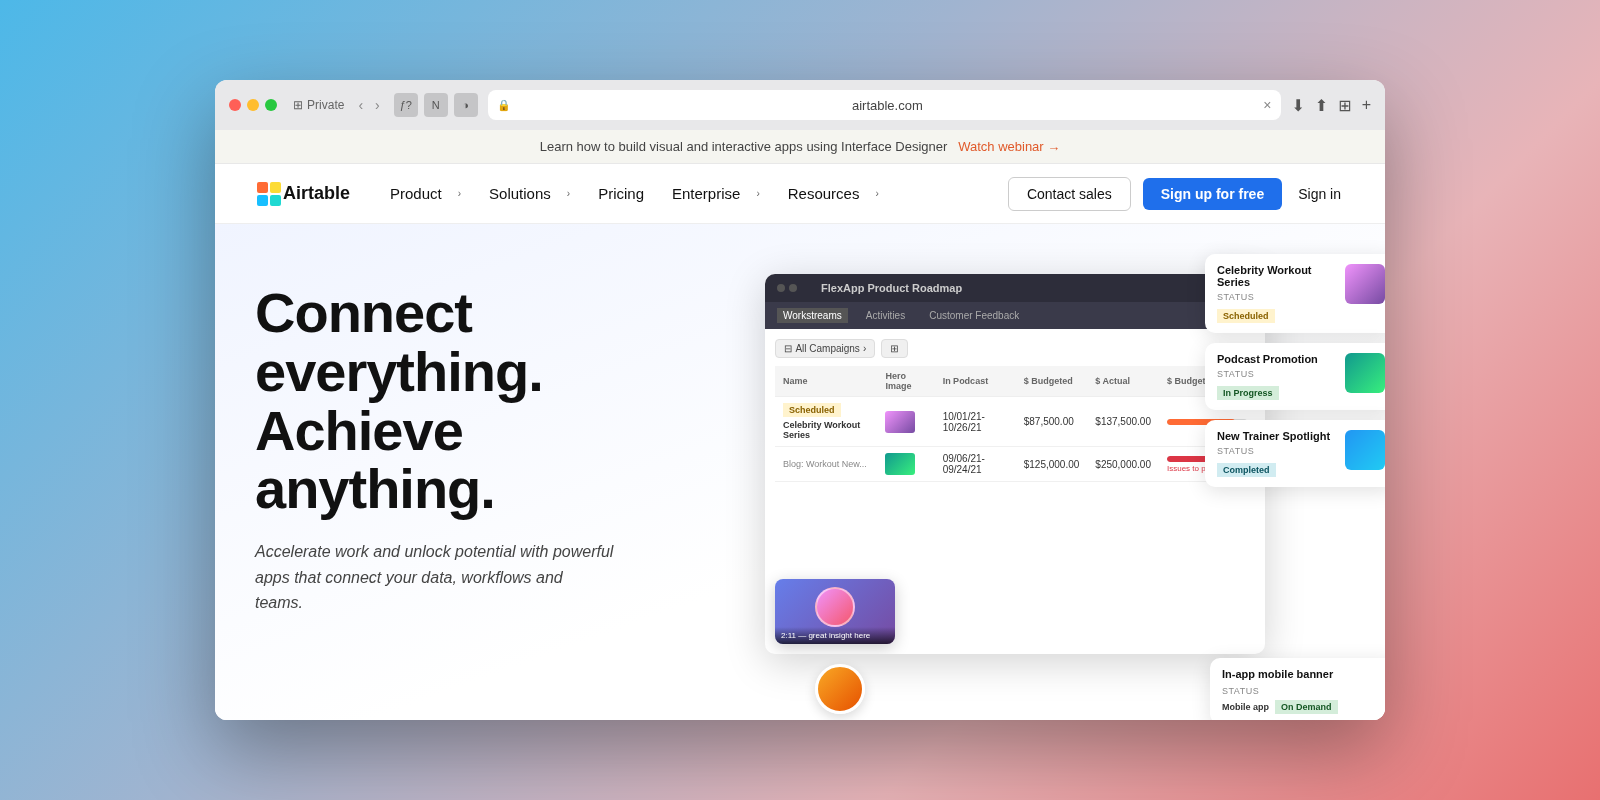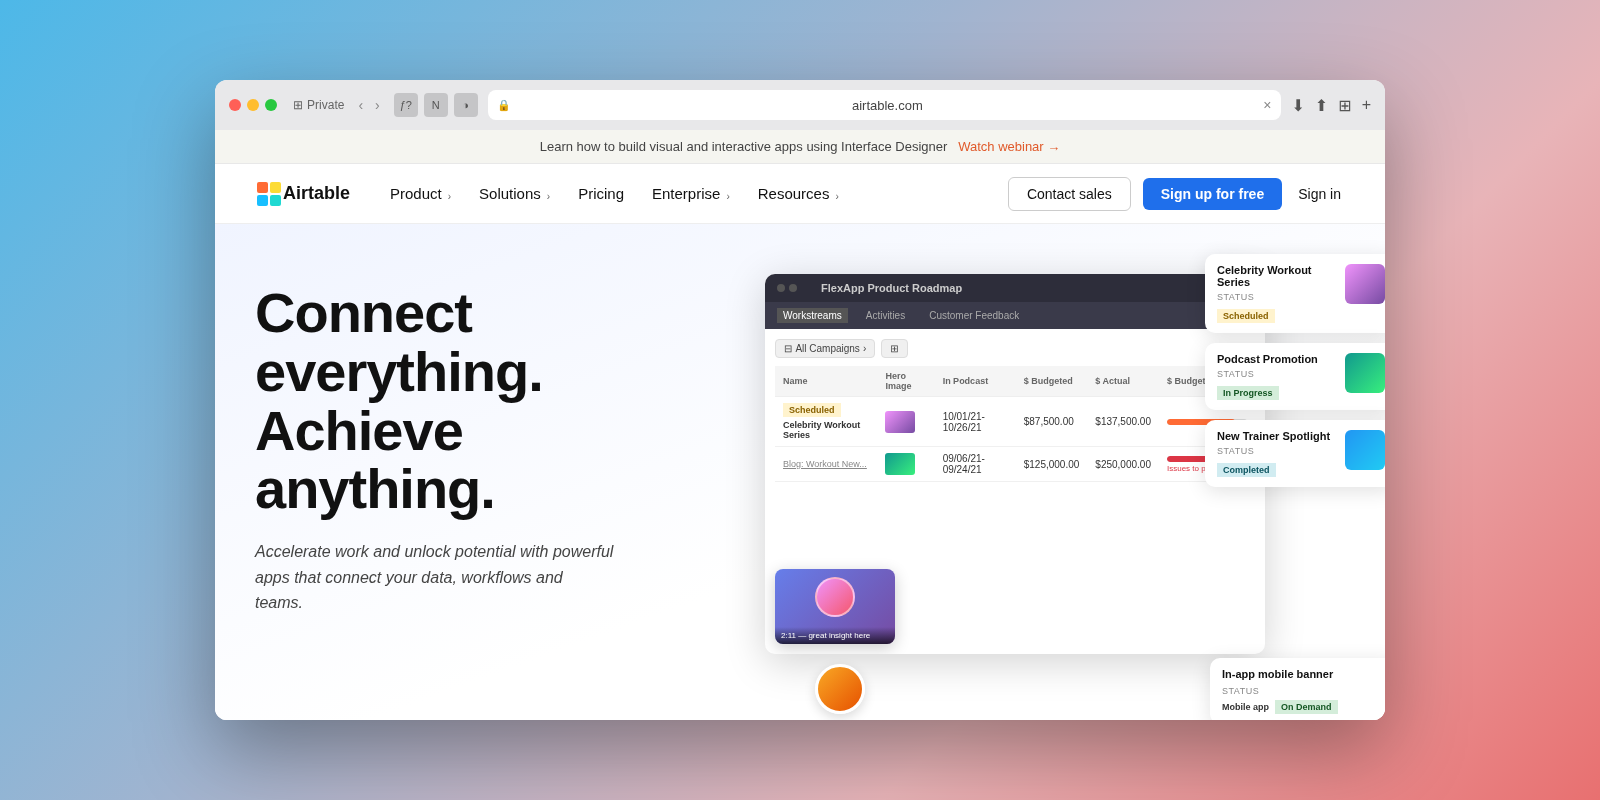--- a/index.html
+++ b/index.html
@@ -186,22 +186,22 @@
       align-items: center;
       gap: 28px;
       flex: 1;
     }
 
     .nav-link {
       font-size: 15px;
       color: #111;
       text-decoration: none;
       display: flex;
-      align-items: flex-end;
-      gap: 6px;
+      align-items: center;
+      gap: 16px;
       cursor: pointer;
     }
 
     .nav-chevron {
       font-size: 10px;
       color: #666;
     }
 
     .nav-actions {
       display: flex;
@@ -407,21 +407,21 @@
     .progress-fill {
       height: 100%;
       border-radius: 3px;
     }
 
     .video-thumb {
       position: absolute;
       left: 10px;
       bottom: 10px;
       width: 120px;
-      height: 75px;
+      height: 65px;
       background: linear-gradient(135deg, #667eea, #764ba2);
       border-radius: 8px;
       overflow: hidden;
       box-shadow: 0 4px 16px rgba(0,0,0,0.2);
     }
 
     .video-overlay {
       position: absolute;
       bottom: 0;
       left: 0;
@@ -684,21 +684,21 @@
                   <td>10/01/21-10/26/21</td>
                   <td>$87,500.00</td>
                   <td>$137,500.00</td>
                   <td>
                     <div class="progress-bar">
                       <div class="progress-fill" style="width:85%;background:#ff6b35;"></div>
                     </div>
                   </td>
                 </tr>
                 <tr>
-                  <td style="font-size:9px;color:#888;text-decoration:underline;">Blog: Workout New...</td>
+                  <td style="font-size:9px;color:#888;">Blog: Workout New...</td>
                   <td>
                     <div style="width:30px;height:22px;border-radius:3px;background:linear-gradient(135deg,#11998e,#38ef7d);"></div>
                   </td>
                   <td>09/06/21-09/24/21</td>
                   <td>$125,000.00</td>
                   <td>$250,000.00</td>
                   <td>
                     <div class="progress-bar">
                       <div class="progress-fill" style="width:100%;background:#dc3545;"></div>
                     </div>

